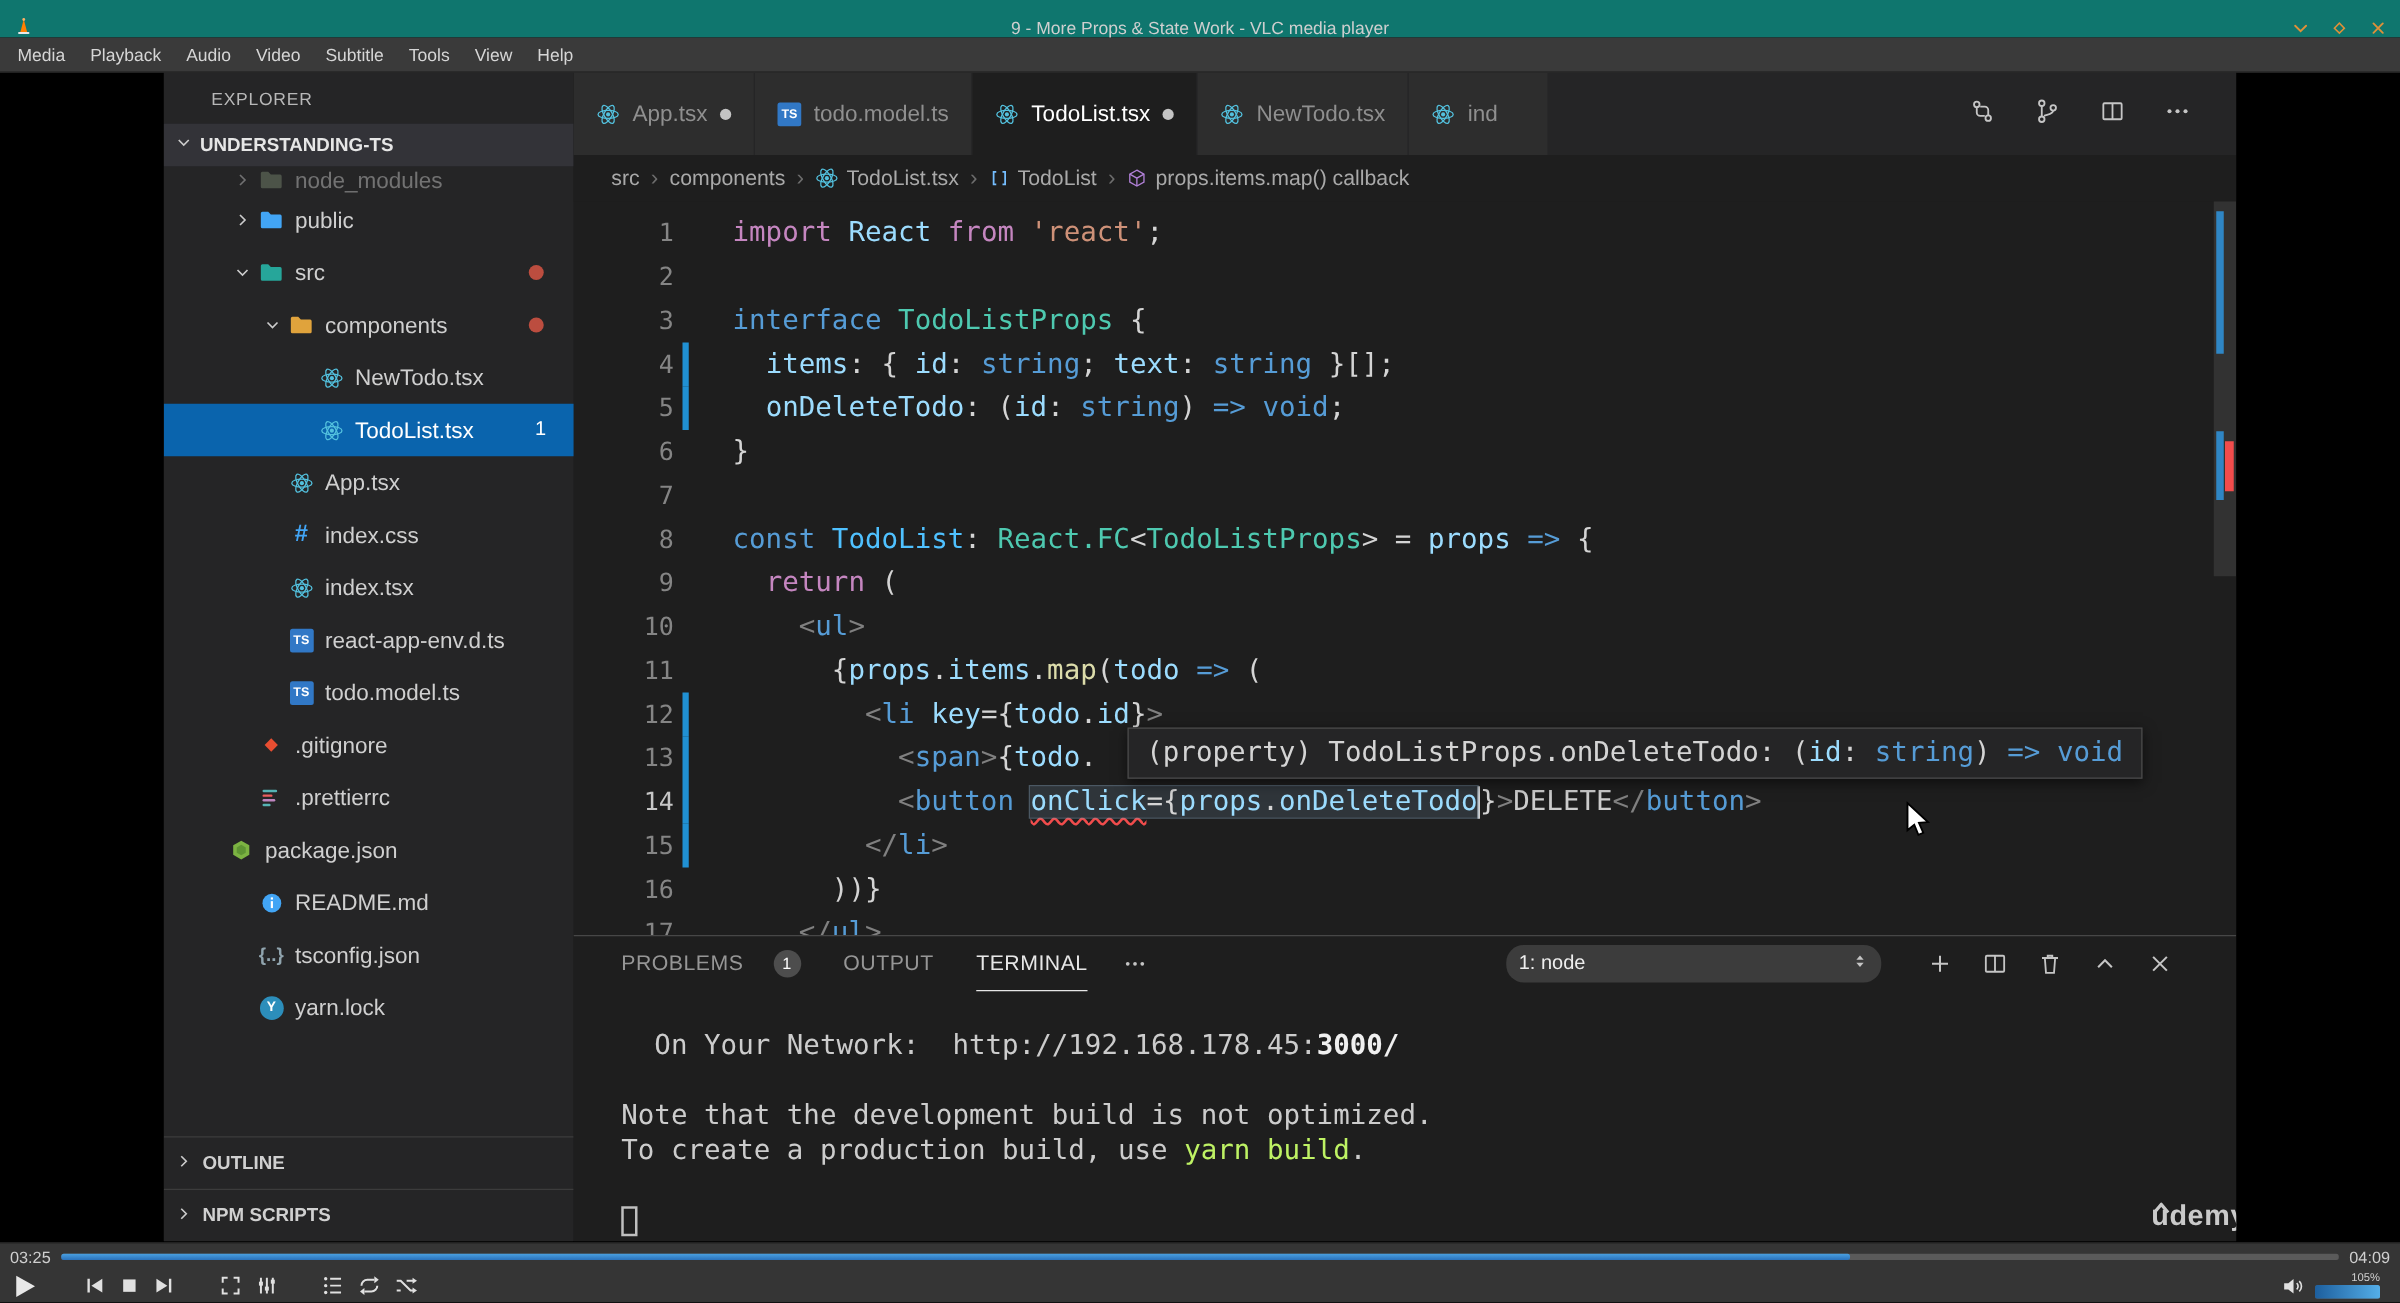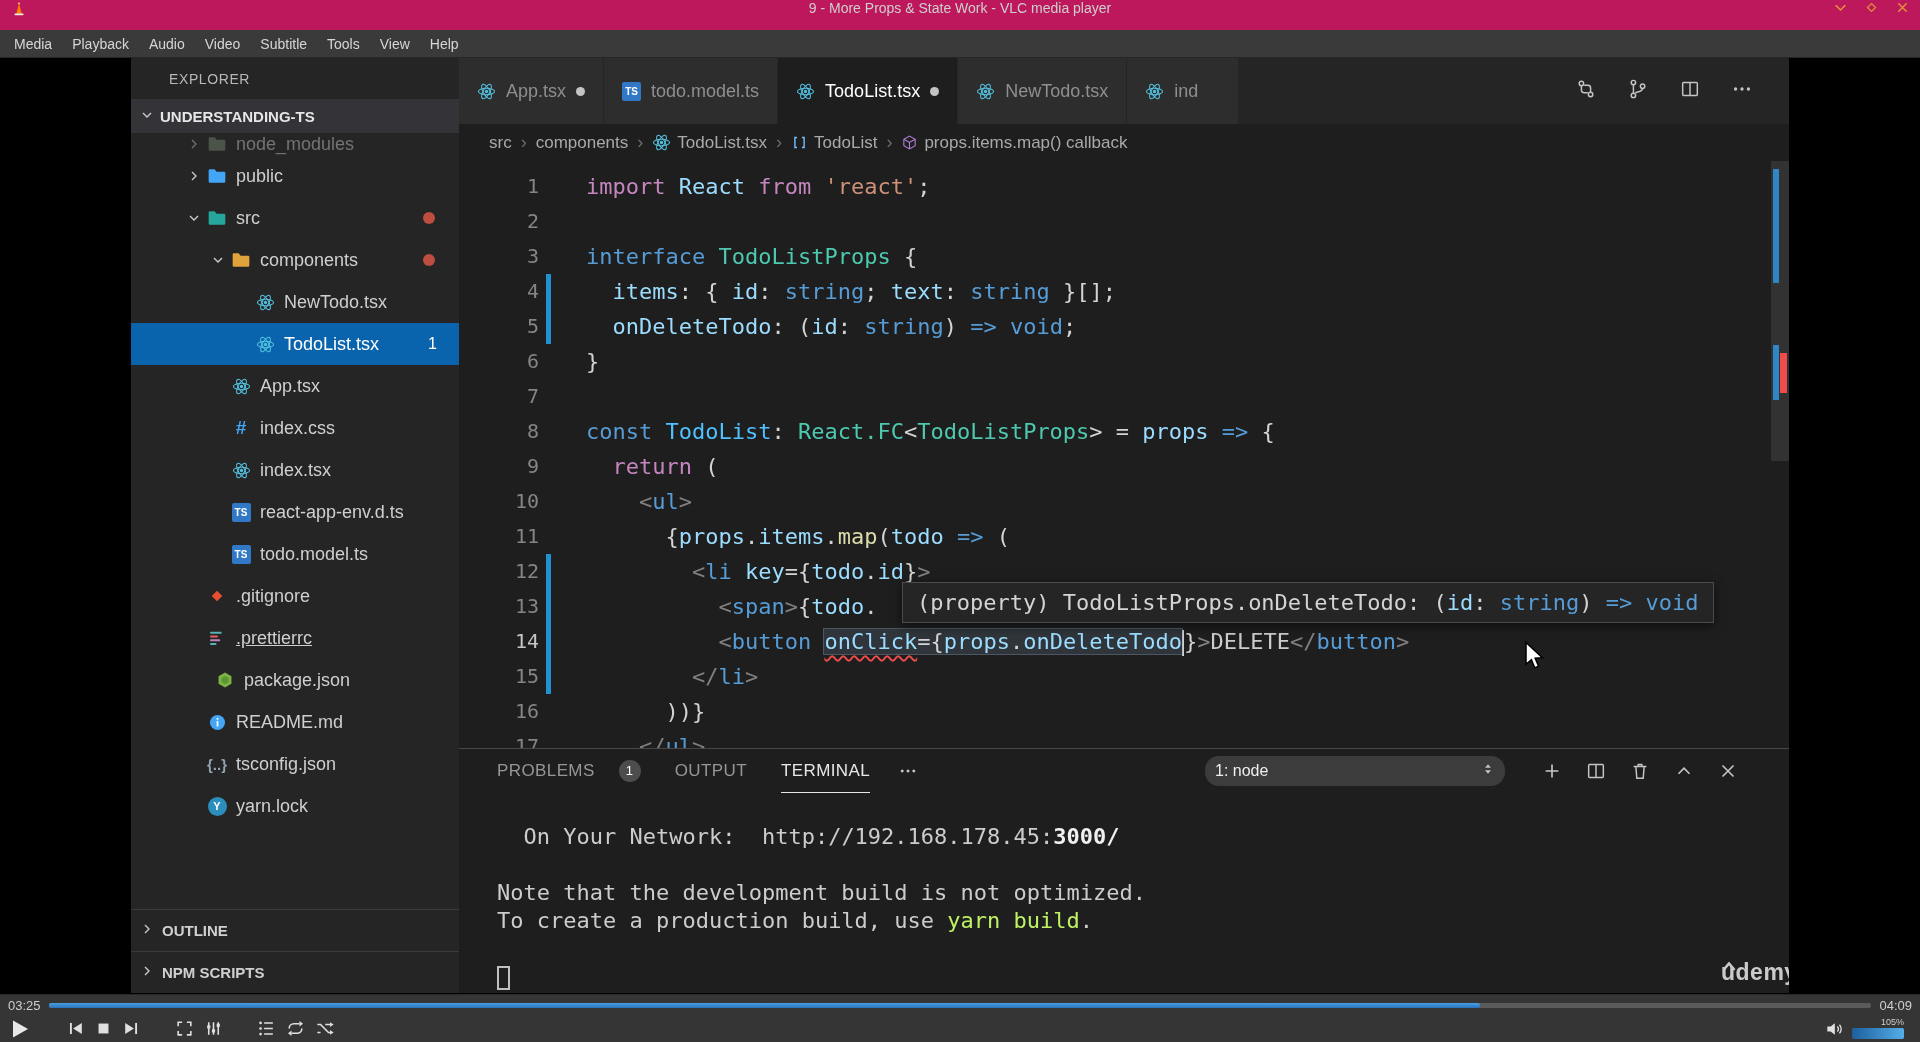--- a/index.html
+++ b/index.html
@@ -1,20 +1,20 @@
 <!DOCTYPE html>
 <html><head>
 <meta charset="utf-8">
 <style>
 *{box-sizing:border-box;margin:0;padding:0}
 html,body{width:1920px;height:1042px;overflow:hidden;background:#000;font-family:"Liberation Sans",sans-serif}
 #app{position:relative;width:1920px;height:1042px;background:#000}
 
 
-.titlebar{position:absolute;top:0;left:0;right:0;height:30px;background:#be185d;display:flex;align-items:flex-start;padding:0 10px;color:#d4d4d4;font-size:14px;z-index:5}
+.titlebar{position:absolute;top:0;left:0;right:0;height:30px;background:#0f766e;display:flex;align-items:flex-end;padding:0 10px;color:#d4d4d4;font-size:14px;z-index:5}
 .titlebar .title{position:absolute;left:0;right:0;text-align:center;pointer-events:none;color:#cfcfcf}
 .winbtns{margin-left:auto;display:flex;gap:16px;z-index:2;align-items:center}
 .winbtns span{display:flex}
 .menubar{position:absolute;top:30px;left:0;right:0;height:28px;background:#3a3a3a;border-bottom:1px solid #262626;display:flex;align-items:center;padding-left:4px;z-index:5}
 .menu-item{padding:4px 10px;font-size:14px;color:#d6d6d6}
 
 
 .stage{position:absolute;top:58px;left:0;width:1920px;height:936px;background:#000}
 .video{position:absolute;left:131px;top:0;width:1658px;height:935px;background:#1e1e1e;overflow:hidden}
 .vscode{position:relative;width:100%;height:100%;color:#ccc}
@@ -298,35 +298,35 @@
               </div>
               <div class="trow" style="padding-left: 53px;">
                 <span class="chev"></span>
                 <span class="fic">
                   <svg width="18" height="18" viewBox="0 0 24 24" xmlns="http://www.w3.org/2000/svg">
                     <rect x="7" y="7" width="10" height="10" transform="rotate(45 12 12)" fill="#e84e31"></rect>
                   </svg>
                 </span>
                 <span class="lbl">.gitignore</span>
               </div>
-              <div class="trow" style="padding-left: 53px; text-decoration: underline;">
+              <div class="trow" style="padding-left: 53px;">
                 <span class="chev"></span>
                 <span class="fic">
                   <svg width="18" height="18" viewBox="0 0 24 24" xmlns="http://www.w3.org/2000/svg">
                     <g stroke-width="2.6" stroke-linecap="round" fill="none">
                       <path d="M4 5h13" stroke="#56b3b4"></path>
                       <path d="M4 10h8" stroke="#ea5e5e"></path>
                       <path d="M4 15h11" stroke="#bf85bf"></path>
                       <path d="M4 20h6" stroke="#56b3b4"></path>
                     </g>
                   </svg>
                 </span>
                 <span class="lbl">.prettierrc</span>
               </div>
-              <div class="trow" style="padding-left: 61px;">
+              <div class="trow" style="padding-left: 29px;">
                 <span class="chev"></span>
                 <span class="fic">
                   <svg width="18" height="18" viewBox="0 0 24 24" xmlns="http://www.w3.org/2000/svg">
                     <path d="M12 2l8.6 5v10L12 22l-8.6-5V7z" fill="#7cb342"></path>
                     <path d="M12 6.5l4.8 2.7v5.6L12 17.5l-4.8-2.7V9.2z" fill="#33691e" opacity=".4"></path>
                   </svg>
                 </span>
                 <span class="lbl">package.json</span>
               </div>
               <div class="trow" style="padding-left: 53px;">

